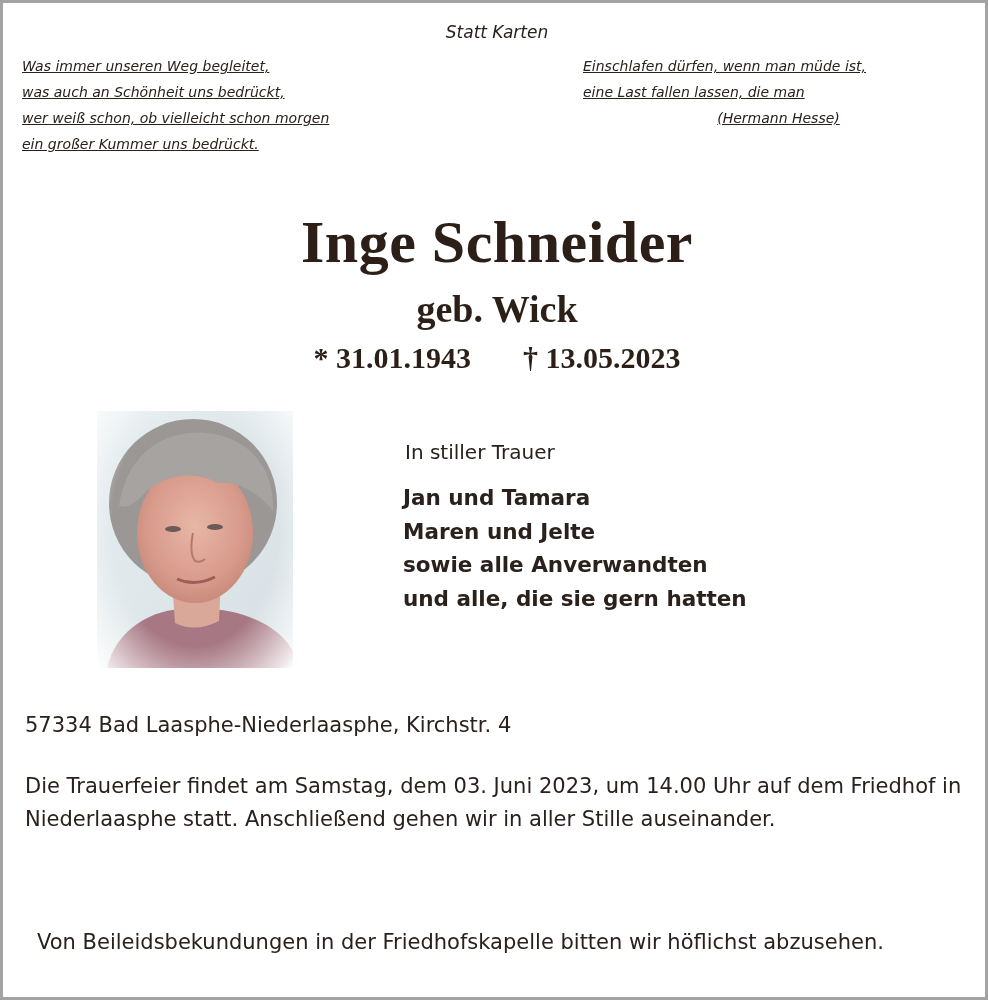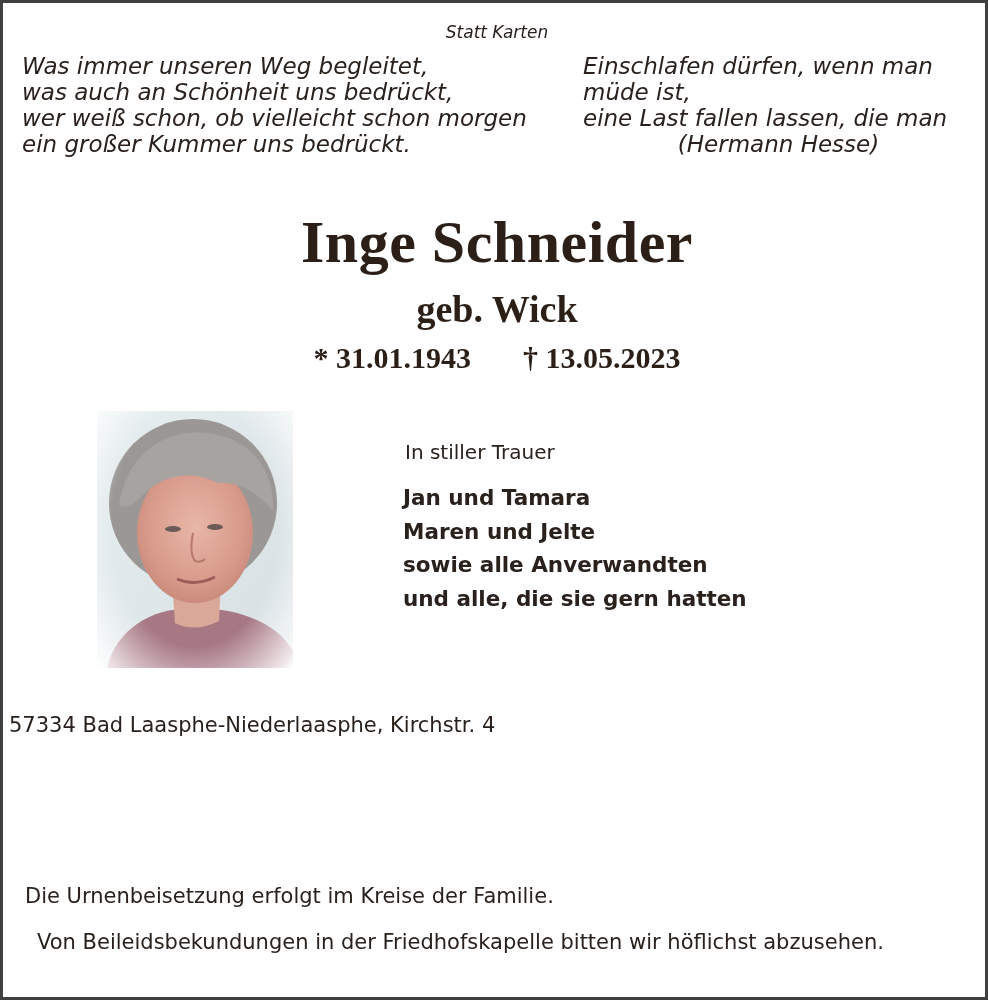--- a/index.html
+++ b/index.html
@@ -1,26 +1,26 @@
 <!DOCTYPE html>
 <html><head>
 <meta charset="utf-8">
 <style>
   html, body { margin:0; padding:0; background:#ffffff; }
   body { width:988px; height:1000px; position:relative; overflow:hidden; }
   .frame {
     position:absolute; left:0; top:0; width:988px; height:1000px;
-    box-sizing:border-box; border:3px solid #404040; background:#ffffff;
+    box-sizing:border-box; border:3px solid #a3a3a3; background:#ffffff;
   }
   .sans { font-family:"DejaVu Sans", "Liberation Sans", sans-serif; color:#2a211c; }
   .serif { font-family:"Liberation Serif", "DejaVu Serif", serif; color:#2b1f17; }
   .abs { position:absolute; margin:0; }
 
   .header-note { left:0; width:988px; top:19px; text-align:center; font-size:17px; font-style:italic; }
-  .poem { font-size:23px; font-style:italic; line-height:26px; }
+  .poem { font-size:14px; font-style:italic; line-height:26px;text-decoration:underline; }
   .poem-left { left:19px; top:50px; }
   .poem-right { left:580px; top:50px; }
   .poem-right .attr { text-align:center; width:391px; display:block; }
 
   .name { left:0; width:988px; top:205px; text-align:center; font-size:60px; font-weight:bold; letter-spacing:0.5px; }
   .maiden { left:0; width:988px; top:284px; text-align:center; font-size:38px; font-weight:bold; }
   .dates { left:0; width:988px; top:338px; text-align:center; font-size:30px; font-weight:bold; }
   .dates span { display:inline-block; }
   .dates .gap { width:52px; }
 
@@ -31,21 +31,21 @@
   .photo svg { display:block; }
   .photo .vignette {
     position:absolute; inset:0;
     background:radial-gradient(ellipse at 50% 45%, rgba(255,255,255,0) 60%, rgba(255,255,255,0.85) 95%, #fff 100%);
   }
 
   .mourn-intro { left:402px; top:437px; font-size:20px; }
   .mourners { left:400px; top:478px; font-size:21.5px; font-weight:bold; line-height:33.5px; }
   .mourners div { white-space:nowrap; }
 
-  .address { left:6px; top:710px; font-size:21px; }
+  .address { left:22px; top:710px; font-size:21px; }
   .para { left:22px; width:950px; font-size:21px; line-height:33px; }
   .p1 { top:767px; }
   .p2 { top:877px; }
   .p3 { top:923px;margin-left:12px; }
 </style>
 </head>
 <body>
 
 <div class="frame">
 
@@ -109,16 +109,16 @@
 
   <div class="abs sans mourners">
     <div>Jan und Tamara</div>
     <div>Maren und Jelte</div>
     <div>sowie alle Anverwandten</div>
     <div>und alle, die sie gern hatten</div>
   </div>
 
   <p class="abs sans address">57334 Bad Laasphe-Niederlaasphe, Kirchstr. 4</p>
 
-  <p class="abs sans para p2">Die Urnenbeisetzung erfolgt im Kreise der Familie.</p>
+  <p class="abs sans para p1">Die Trauerfeier findet am Samstag, dem 03. Juni 2023, um 14.00 Uhr auf dem Friedhof in Niederlaasphe statt. Anschließend gehen wir in aller Stille auseinander.</p>
   <p class="abs sans para p3">Von Beileidsbekundungen in der Friedhofskapelle bitten wir höflichst abzusehen.</p>
 
 </div>
 
 </body></html>

